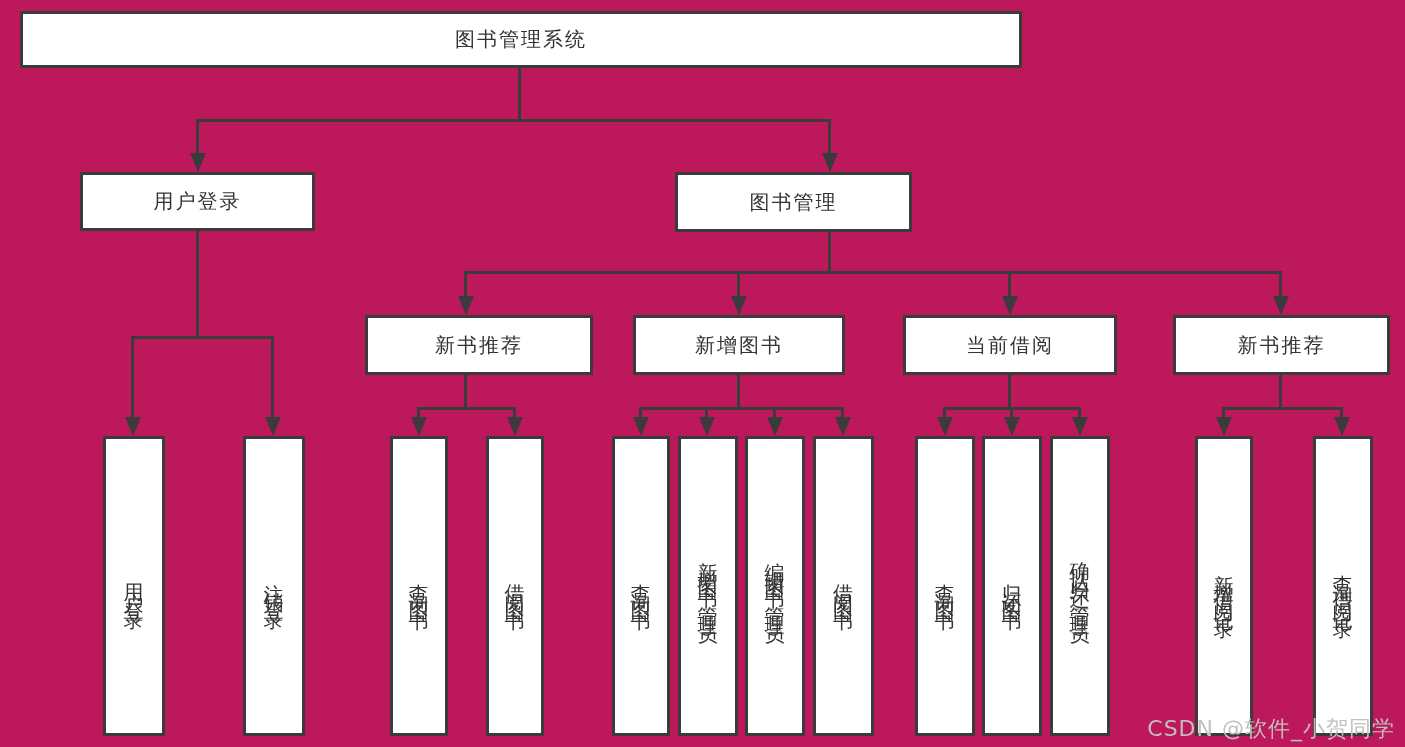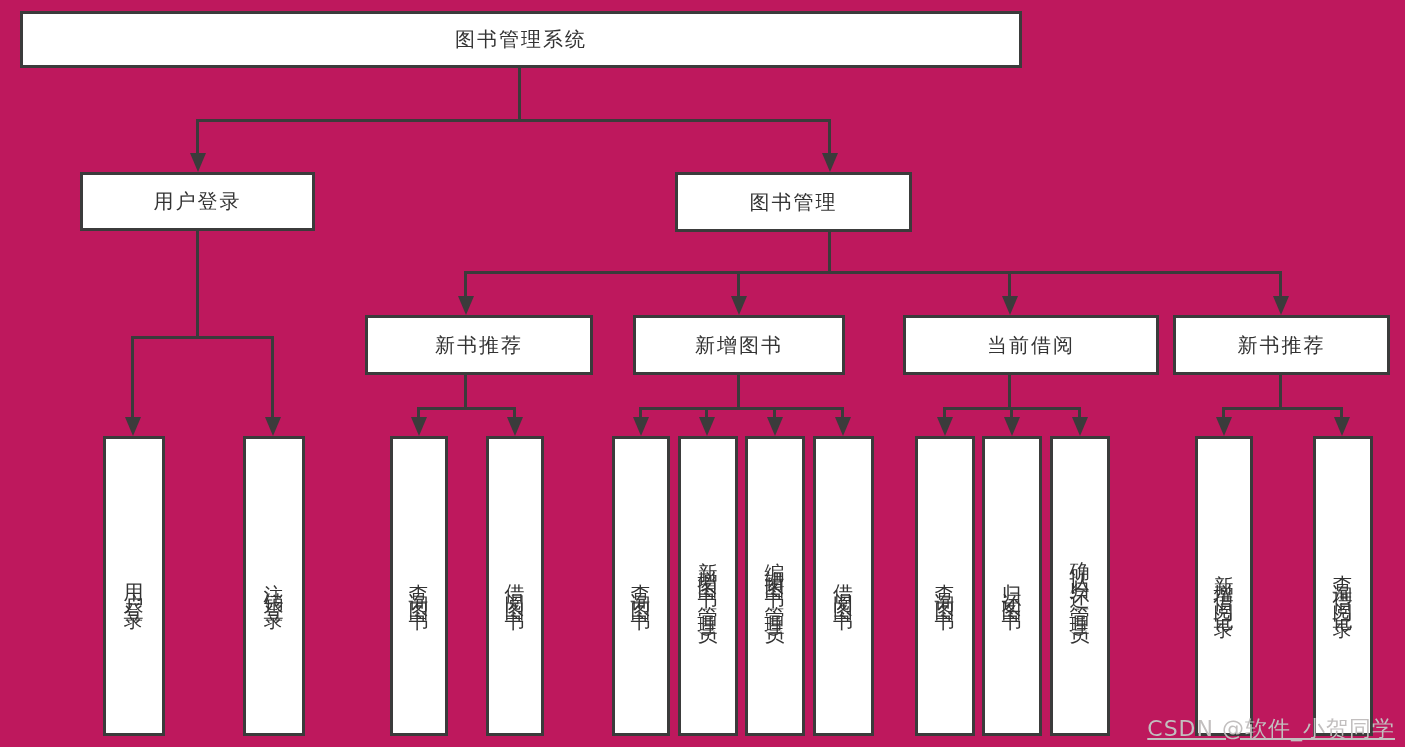--- a/index.html
+++ b/index.html
@@ -21,21 +21,21 @@
   .hline, .vline { position:absolute; background:#3b3b3b; }
   .hline { height:3px; }
   .vline { width:3px; }
   .arrow {
     position:absolute; width:0; height:0;
     border-left:8px solid transparent; border-right:8px solid transparent;
     border-top:19px solid #3b3b3b;
   }
   .watermark {
     position:absolute; right:10px; bottom:3px;
-    font-size:22px; color:#c2bfbf; letter-spacing:1px; z-index:5;text-decoration:underline;
+    font-size:22px; color:#c2bfbf; letter-spacing:1px; z-index:5;
   }
 </style>
 </head>
 <body>
 
 <div class="stage">
 
   <div class="vline" style="left:518px;top:68px;height:51px"></div>
   <div class="hline" style="left:196px;top:119px;width:635px"></div>
   <div class="vline" style="left:196px;top:122px;height:33px"></div>
@@ -105,21 +105,21 @@
   <div class="box hbox" style="left:675px;top:172px;width:237px;height:60px">
     <span>图书管理</span>
   </div>
 
   <div class="box hbox" style="left:365px;top:315px;width:228px;height:60px">
     <span>新书推荐</span>
   </div>
   <div class="box hbox" style="left:633px;top:315px;width:212px;height:60px">
     <span>新增图书</span>
   </div>
-  <div class="box hbox" style="left:903px;top:315px;width:256px;height:60px">
+  <div class="box hbox" style="left:903px;top:315px;width:214px;height:60px">
     <span>当前借阅</span>
   </div>
   <div class="box hbox" style="left:1173px;top:315px;width:217px;height:60px">
     <span>新书推荐</span>
   </div>
 
   <div class="box" style="left:103px;top:436px;width:62px;height:300px">
     <span class="vtext">用户登录</span>
   </div>
   <div class="box" style="left:243px;top:436px;width:62px;height:300px">

